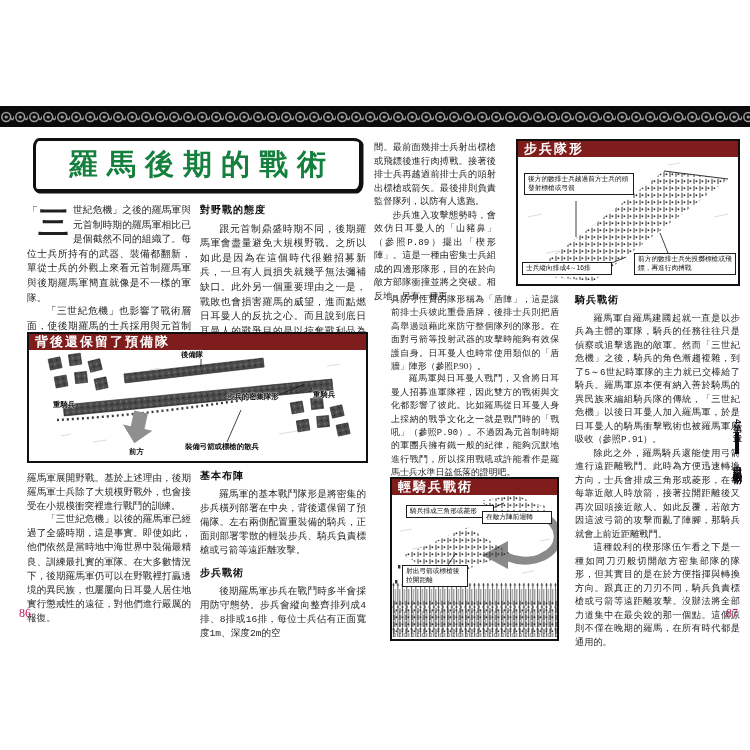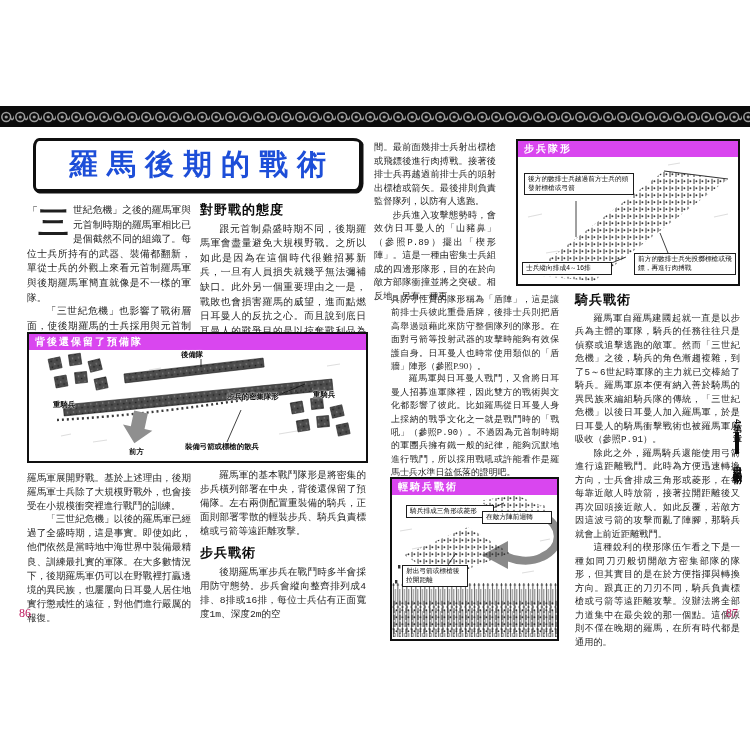--- a/index.html
+++ b/index.html
@@ -13,46 +13,46 @@
   
   .title-box {
     position:absolute; left:33px; top:138px; width:323px; height:48px;
     border:3px solid #0f0f0f; background:#fff;
     border-radius:6px 9px 7px 5px / 9px 5px 10px 6px;
     box-shadow:1.5px 1.5px 0 #111;
     display:flex; align-items:center; justify-content:center;
   }
   .title-box .ttl {
     font-size:29px; font-weight:bold; letter-spacing:9px; padding-left:9px;
-    white-space:nowrap; color:#1d4ed8;
+    white-space:nowrap; color:#15803d;
   }
   
   .tcol { position:absolute; text-align:justify; }
   .tcol p { margin:0; }
   .ind { text-indent:2em;font-family:Liberation Mono, monospace; }
   .lp { font-size:9.8px; line-height:14.6px; }
   .lpb { font-size:9.6px; line-height:14.1px; }
   .rp { font-size:9.2px; line-height:13.5px; }
   .rpw { font-size:8.9px; line-height:13.4px; }
   .heading {
     font-family:"Liberation Sans","DejaVu Sans",sans-serif;
-    font-weight:bold; font-size:13px; color:#0c0c0c;
+    font-weight:bold; font-size:10px; color:#0c0c0c;
     margin:0 0 5px 0; letter-spacing:1px;
   }
   .heading.mt { margin-top:7px; }
   
   .dropwrap { float:left; margin:1px 4px 0 0; }
   .dropwrap .oq { font-size:11px; vertical-align:18px; }
   .dropwrap .dc { font-size:31px; font-weight:bold; line-height:29px; }
   
   .diag { position:absolute; border:2px solid #101010; background:#fff; box-sizing:border-box; }
   .diag-title {
-    background:#d946ef; color:#ffffff;
+    background:#7f1d1d; color:#ffffff;
     font-family:"Liberation Sans","DejaVu Sans",sans-serif;
-    font-weight:bold; font-size:10px; letter-spacing:2px;
+    font-weight:bold; font-size:13px; letter-spacing:2px;
     padding:2px 6px; line-height:12px;
   }
   .canvas { position:relative; width:100%; }
   .canvas svg { position:absolute; left:0; top:0; }
   .dlabel {
     position:absolute; background:#ffffff; border:1px solid #1c1c1c;
     font-family:"Liberation Sans","DejaVu Sans",sans-serif;
     font-size:6.7px; line-height:1.32; padding:1px 3px; color:#0e0e0e;
   }
   .plabel {
@@ -164,20 +164,21 @@
         <span class="plabel" style="left:100px; top:97px;">前方</span>
       </div>
     </div>
 
     <div class="tcol lpb" style="left:27px; top:471px; width:164px;">
       <p>羅馬軍展開野戰。基於上述理由，後期羅馬軍士兵除了大規模野戰外，也會接受在小規模衝突裡進行戰鬥的訓練。</p>
       <p class="ind">「三世紀危機」以後的羅馬軍已經過了全盛時期，這是事實。即使如此，他們依然是當時地中海世界中裝備最精良、訓練最扎實的軍隊。在大多數情況下，後期羅馬軍仍可以在野戰裡打贏邊境的異民族，也屢屢向日耳曼人居住地實行懲戒性的遠征，對他們進行嚴厲的報復。</p>
     </div>
 
     <div class="tcol lpb" style="left:200px; top:469px; width:166px;">
+      <div class="heading">基本布陣</div>
       <p class="ind">羅馬軍的基本戰鬥隊形是將密集的步兵橫列部署在中央，背後還保留了預備隊。左右兩側配置重裝備的騎兵，正面則部署零散的輕裝步兵、騎兵負責標槍或弓箭等遠距離攻擊。</p>
       <div class="heading mt">步兵戰術</div>
       <p class="ind">後期羅馬軍步兵在戰鬥時多半會採用防守態勢。步兵會縱向整齊排列成4排、8排或16排，每位士兵佔有正面寬度1m、深度2m的空</p>
     </div>
 
     <div class="pagenum" style="left:19px; top:606px;">86</div>
   </div>
 
   <div>
 

